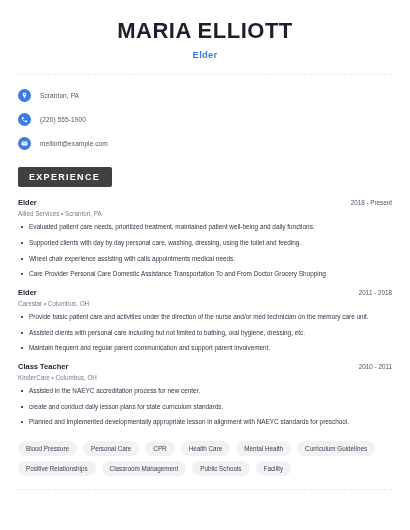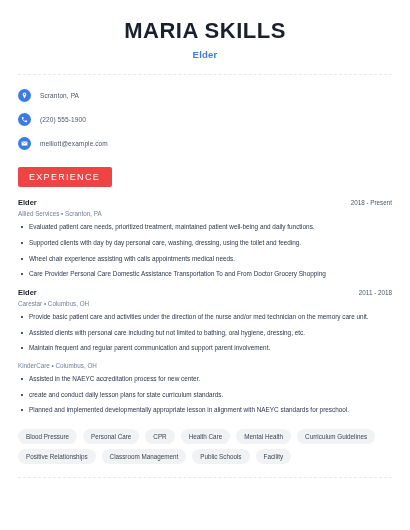--- a/index.html
+++ b/index.html
@@ -75,24 +75,24 @@
   .contact-text {
     font-size: 6.5px;
     color: #4a5568;
     letter-spacing: 0.1px;
   }
 
   
   .section { margin-top: 14px; }
   .section-badge {
     display: inline-block;
-    background: #ef4444;
+    background: #404040;
     color: #ffffff;
     font-size: 9px;
-    font-weight: normal;
+    font-weight: bold;
     letter-spacing: 1.3px;
     padding: 5px 12px 5px 11px;
     border-radius: 2px;
   }
   .section-body { margin-top: 11px; }
 
   
   .job { margin-bottom: 9px; }
   .job-head {
     display: flex;
@@ -158,21 +158,21 @@
     border-top: 1px dashed #e6e9ee;
     margin-top: 13px;
   }
 </style>
 </head>
 <body>
 
 <div class="page">
 
   <div class="header">
-    <div class="full-name">MARIA SKILLS</div>
+    <div class="full-name">MARIA ELLIOTT</div>
     <div class="job-title">Elder</div>
   </div>
 
   <div class="divider"></div>
 
   <div class="contact-list">
 
     <div class="contact-row">
       <span class="contact-icon">
         <svg width="7" height="7" viewBox="0 0 24 24" fill="#ffffff">
@@ -225,20 +225,24 @@
             <div class="job-dates">2011 - 2018</div>
           </div>
           <div class="job-meta">Carestar • Columbus, OH</div>
           <ul class="bullets">
             <li class="bullet">Provide basic patient care and activities under the direction of the nurse and/or med technician on the memory care unit.</li>
             <li class="bullet">Assisted clients with personal care including but not limited to bathing, oral hygiene, dressing, etc.</li>
             <li class="bullet">Maintain frequent and regular parent communication and support parent involvement.</li>
           </ul>
         </div>
         <div class="job">
+          <div class="job-head">
+            <div class="job-role">Class Teacher</div>
+            <div class="job-dates">2010 - 2011</div>
+          </div>
           <div class="job-meta">KinderCare • Columbus, OH</div>
           <ul class="bullets">
             <li class="bullet">Assisted in the NAEYC accreditation process for new center.</li>
             <li class="bullet">create and conduct daily lesson plans for state curriculum standards.</li>
             <li class="bullet">Planned and implemented developmentally appropriate lesson in alignment with NAEYC standards for preschool.</li>
           </ul>
         </div>
       </div>
   </div>
 

